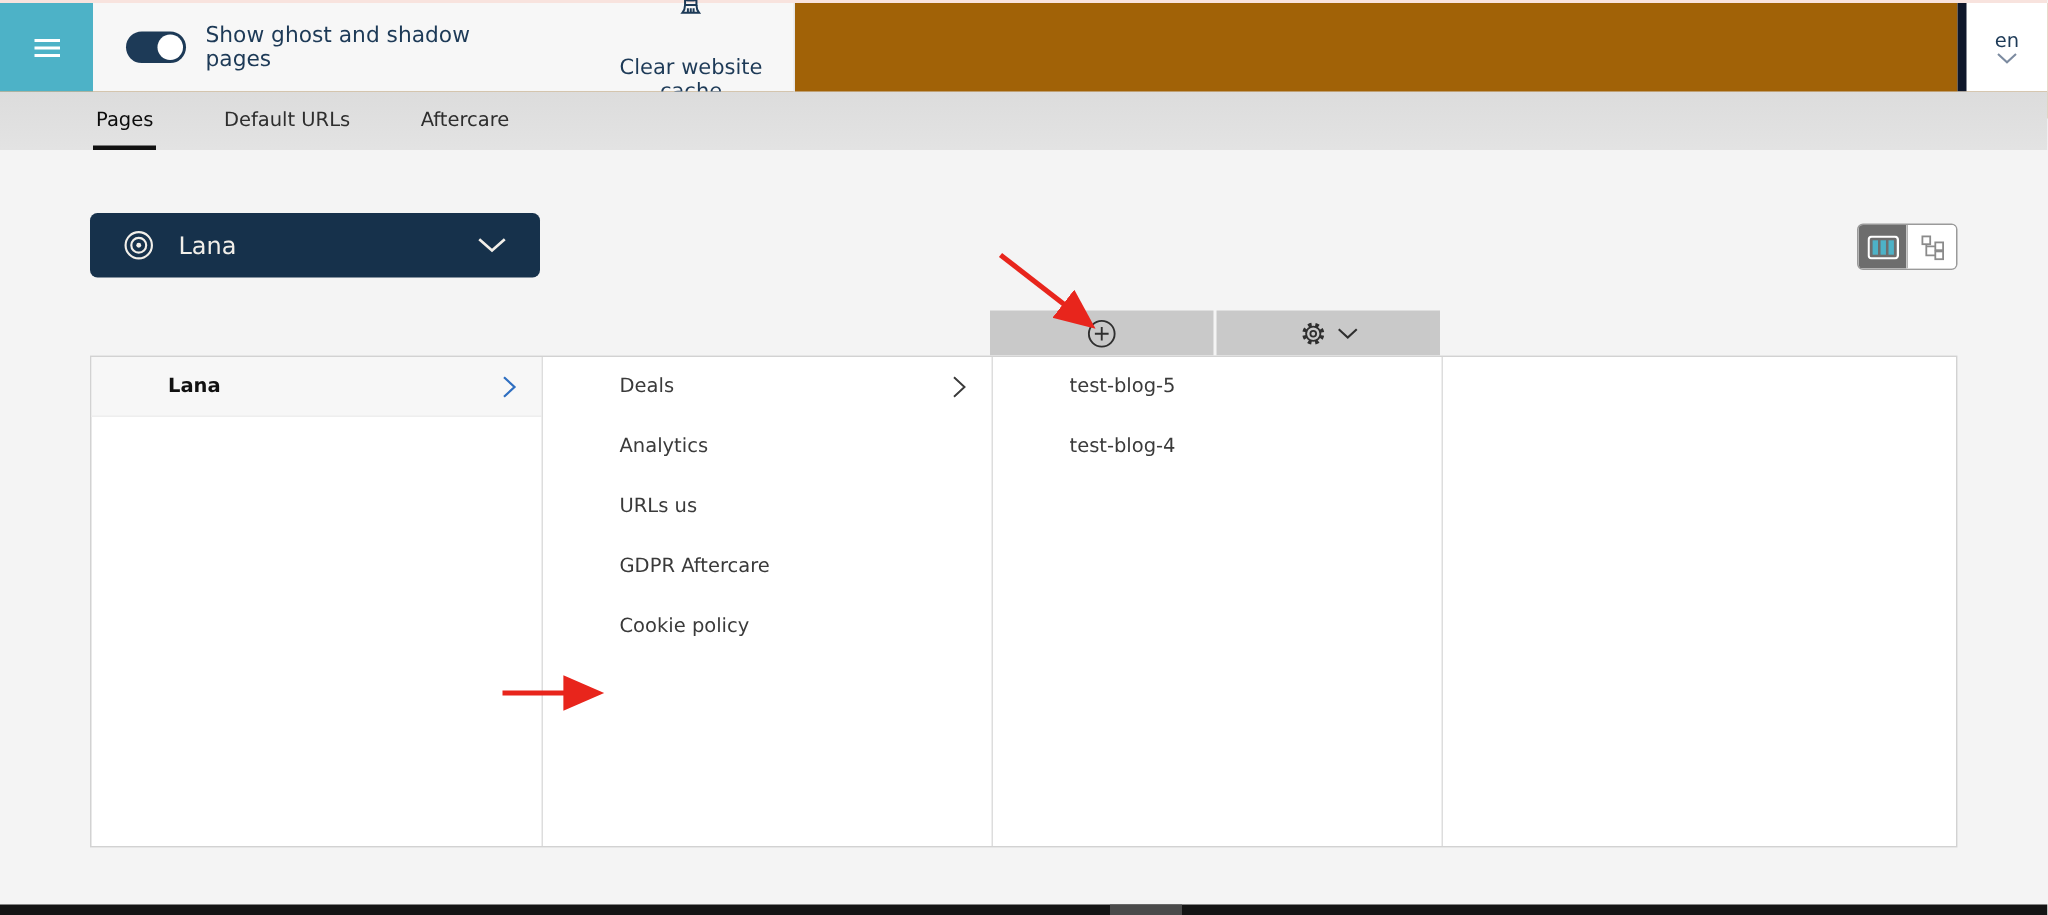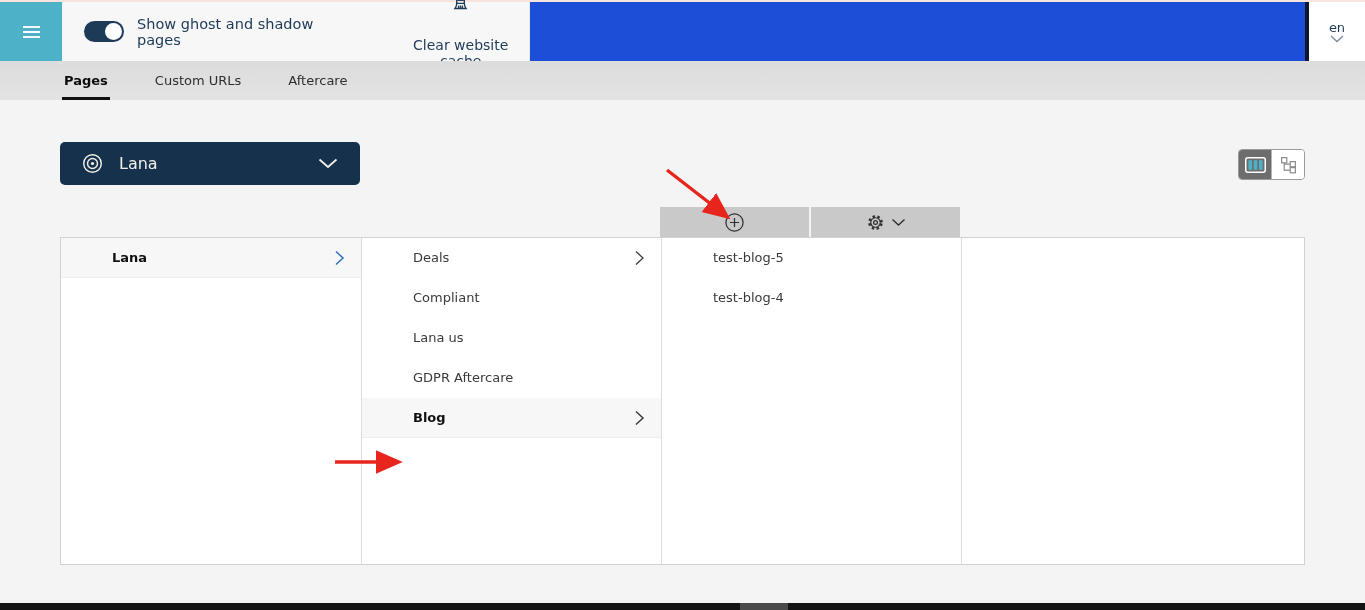--- a/index.html
+++ b/index.html
@@ -10,21 +10,21 @@
     position: relative;
     overflow: hidden;
     color: #333;
   }
   #app { position: absolute; inset: 0; }
 
   
   .top-line { position: absolute; left: 0; top: 0; width: 1365px; height: 2px; background: #f8e3de; }
 
   
-  .header { position: absolute; left: 0; top: 2px; width: 1365px; height: 77px; background: #1d4ed8; }
+  .header { position: absolute; left: 0; top: 2px; width: 1365px; height: 77px; background: #a16207; }
   .burger-btn {
     position: absolute; left: 0; top: 0; width: 62px; height: 59px;
     background: #4db2c7; border: none; cursor: pointer;
     display: flex; flex-direction: column; align-items: center; justify-content: center; gap: 3px;
   }
   .burger-btn span { display: block; width: 17px; height: 2px; background: #fff; }
 
   .header-left {
     position: absolute; left: 62px; top: 0; width: 468px; height: 59px;
     background: #f7f7f7; border-right: 1px solid #e7e7e7;
@@ -41,39 +41,39 @@
   .toggle-label { margin-left: 13px; font-size: 14.5px; color: #1d3a57; }
 
   .clear-cache {
     margin-left: 38px; display: flex; align-items: center; gap: 23px;
     background: none; border: none; cursor: pointer;
     font-size: 14px; color: #1d3a57; font-family: inherit; flex-direction: column;
   }
 
   .lang-box {
     position: absolute; right: 0; top: 0; width: 60px; height: 59px;
-    border-left: 4px solid #0f172a; background: #fff;
+    border-left: 6px solid #0f172a; background: #fff;
     display: flex; flex-direction: column; align-items: center; justify-content: center;
     cursor: pointer; border-top: none; border-right: none; border-bottom: none;
     font-family: inherit;
   }
   .lang-box .lang-value { font-size: 13px; color: #1d3a57; }
 
   
   .tabbar {
     position: absolute; left: 0; top: 61px; width: 1365px; height: 39px;
     background: linear-gradient(#dcdcdc, #e3e3e3);
     display: flex; align-items: stretch; padding-left: 62px;
   }
   .tab {
     display: flex; align-items: center; font-size: 13px; color: #2e2e2e;
     border: none; background: none; cursor: pointer; padding: 0 2px;
     margin-right: 43px; font-family: inherit;
   }
-  .tab.active { font-weight: bold; color: #0c0c0c; border-bottom: 3px solid #111; padding-top: 3px; }
+  .tab.active { font-weight: normal; color: #0c0c0c; border-bottom: 3px solid #111; padding-top: 3px; }
 
   
   .site-selector {
     position: absolute; left: 60px; top: 142px; width: 300px; height: 43px;
     background: #16314b; border: none; border-radius: 5px; cursor: pointer;
     display: flex; align-items: center; color: #f2efe9; font-family: inherit;
   }
   .site-selector .bullseye { margin-left: 22px; }
   .site-selector .site-name { margin-left: 16px; font-size: 16px; }
   .site-selector .sel-chevron { margin-left: auto; margin-right: 22px; }
@@ -157,21 +157,21 @@
     <button class="lang-box">
       <span class="lang-value">en</span>
       <svg width="14" height="8" viewBox="0 0 14 8" fill="none" stroke="#7c8ba0" stroke-width="1.4">
         <path d="M1 1 l6 5.5 L13 1"></path>
       </svg>
     </button>
   </div>
 
   <div class="tabbar">
     <button class="tab active">Pages</button>
-    <button class="tab">Custom URLs</button>
+    <button class="tab">Default URLs</button>
     <button class="tab">Aftercare</button>
   </div>
 
   <button class="site-selector">
     <svg class="bullseye" width="21" height="21" viewBox="0 0 22 22" fill="none" stroke="#f2efe9" stroke-width="1.5">
       <circle cx="11" cy="11" r="9.2"></circle>
       <circle cx="11" cy="11" r="5.2"></circle>
       <circle cx="11" cy="11" r="1.7" fill="#f2efe9" stroke="none"></circle>
     </svg>
     <span class="site-name">Lana</span>
@@ -234,35 +234,30 @@
     <div class="mcol">
       <button class="mrow">
         <span>Deals</span>
         <span class="row-chevron">
           <svg width="11" height="16" viewBox="0 0 11 16" fill="none" stroke="#3a3a3a" stroke-width="1.3">
             <path d="M2 1.5 l7 6.5 L2 14.5"></path>
           </svg>
         </span>
       </button>
       <button class="mrow">
-        <span>Compliant</span>
-      </button>
-      <button class="mrow">
-        <span>Lana us</span>
+        <span>Analytics</span>
+      </button>
+      <button class="mrow">
+        <span>URLs us</span>
       </button>
       <button class="mrow">
         <span>GDPR Aftercare</span>
       </button>
-      <button class="mrow selected bold">
-        <span>Blog</span>
-        <span class="row-chevron">
-          <svg width="11" height="16" viewBox="0 0 11 16" fill="none" stroke="#3a3a3a" stroke-width="1.5">
-            <path d="M2 1.5 l7 6.5 L2 14.5"></path>
-          </svg>
-        </span>
+      <button class="mrow">
+        <span>Cookie policy</span>
       </button>
     </div>
 
     <div class="mcol">
       <button class="mrow">
         <span>test-blog-5</span>
       </button>
       <button class="mrow">
         <span>test-blog-4</span>
       </button>

